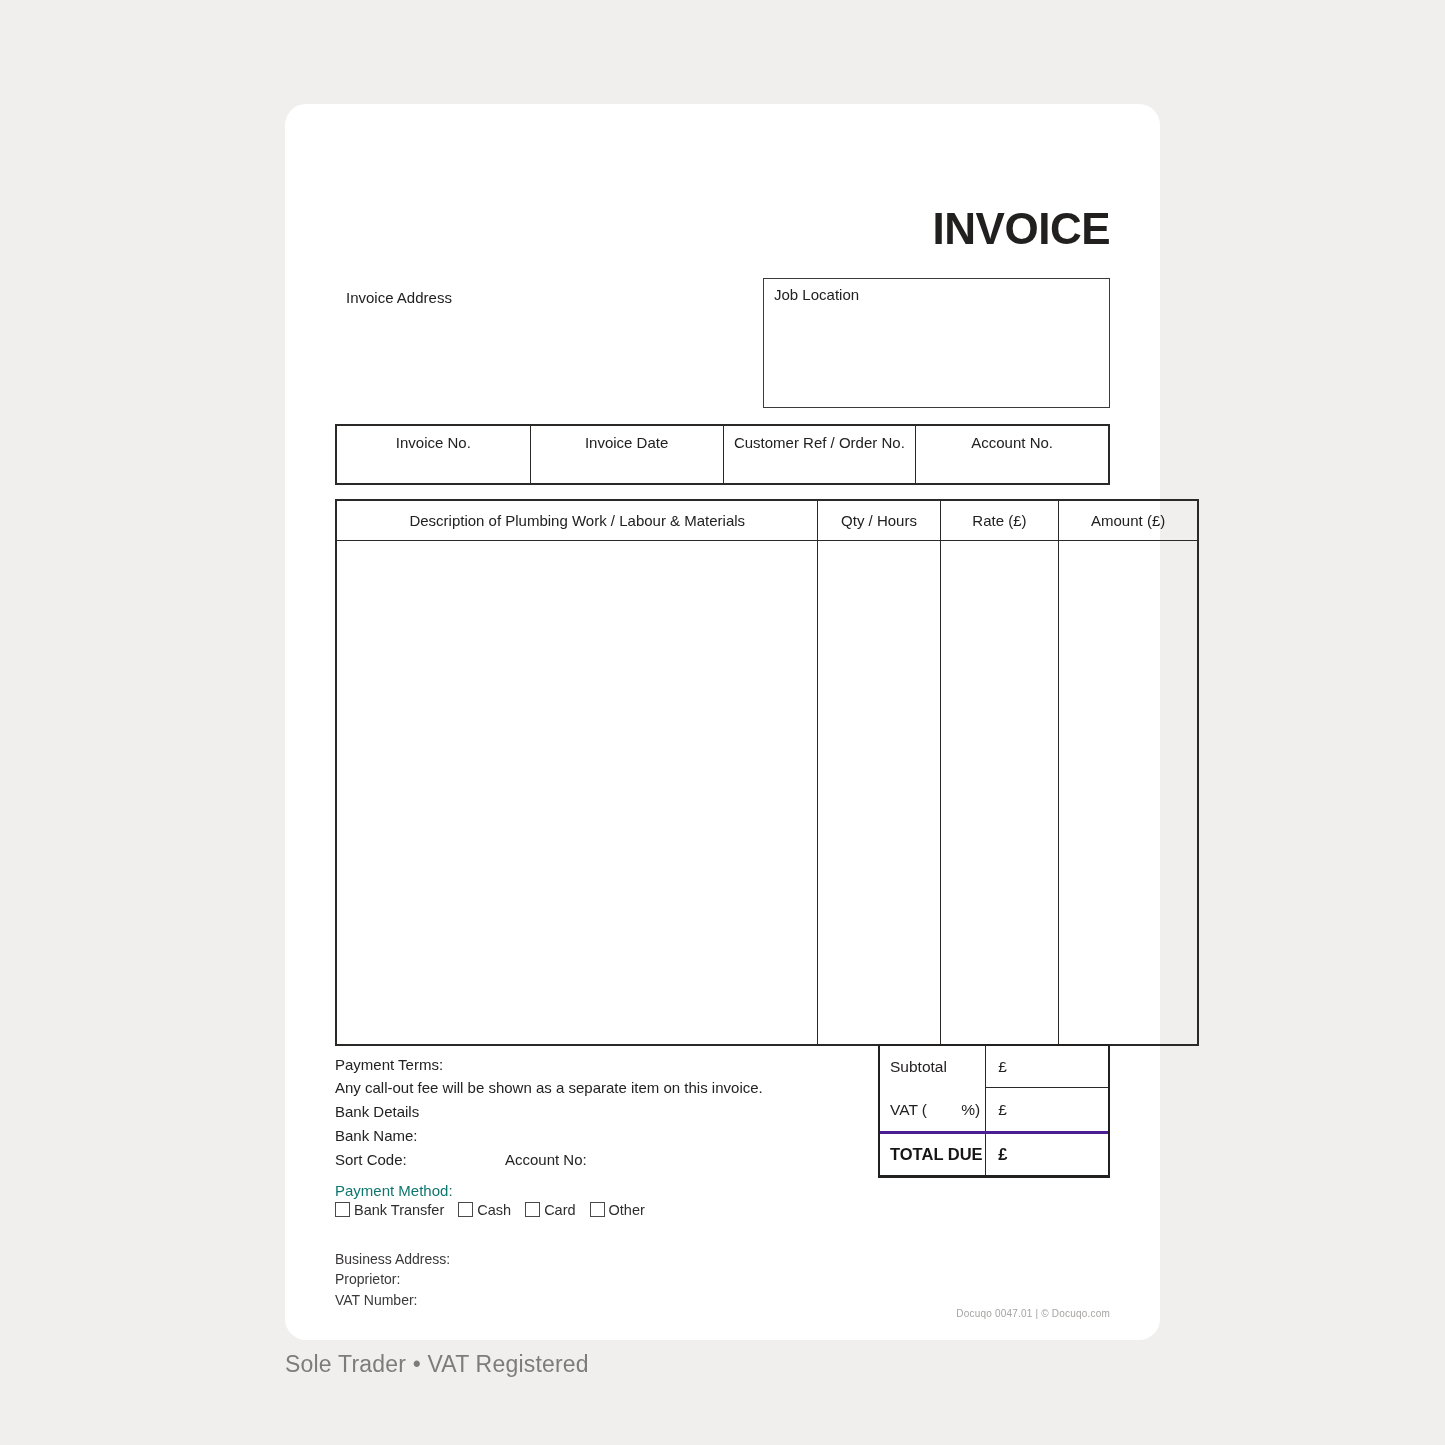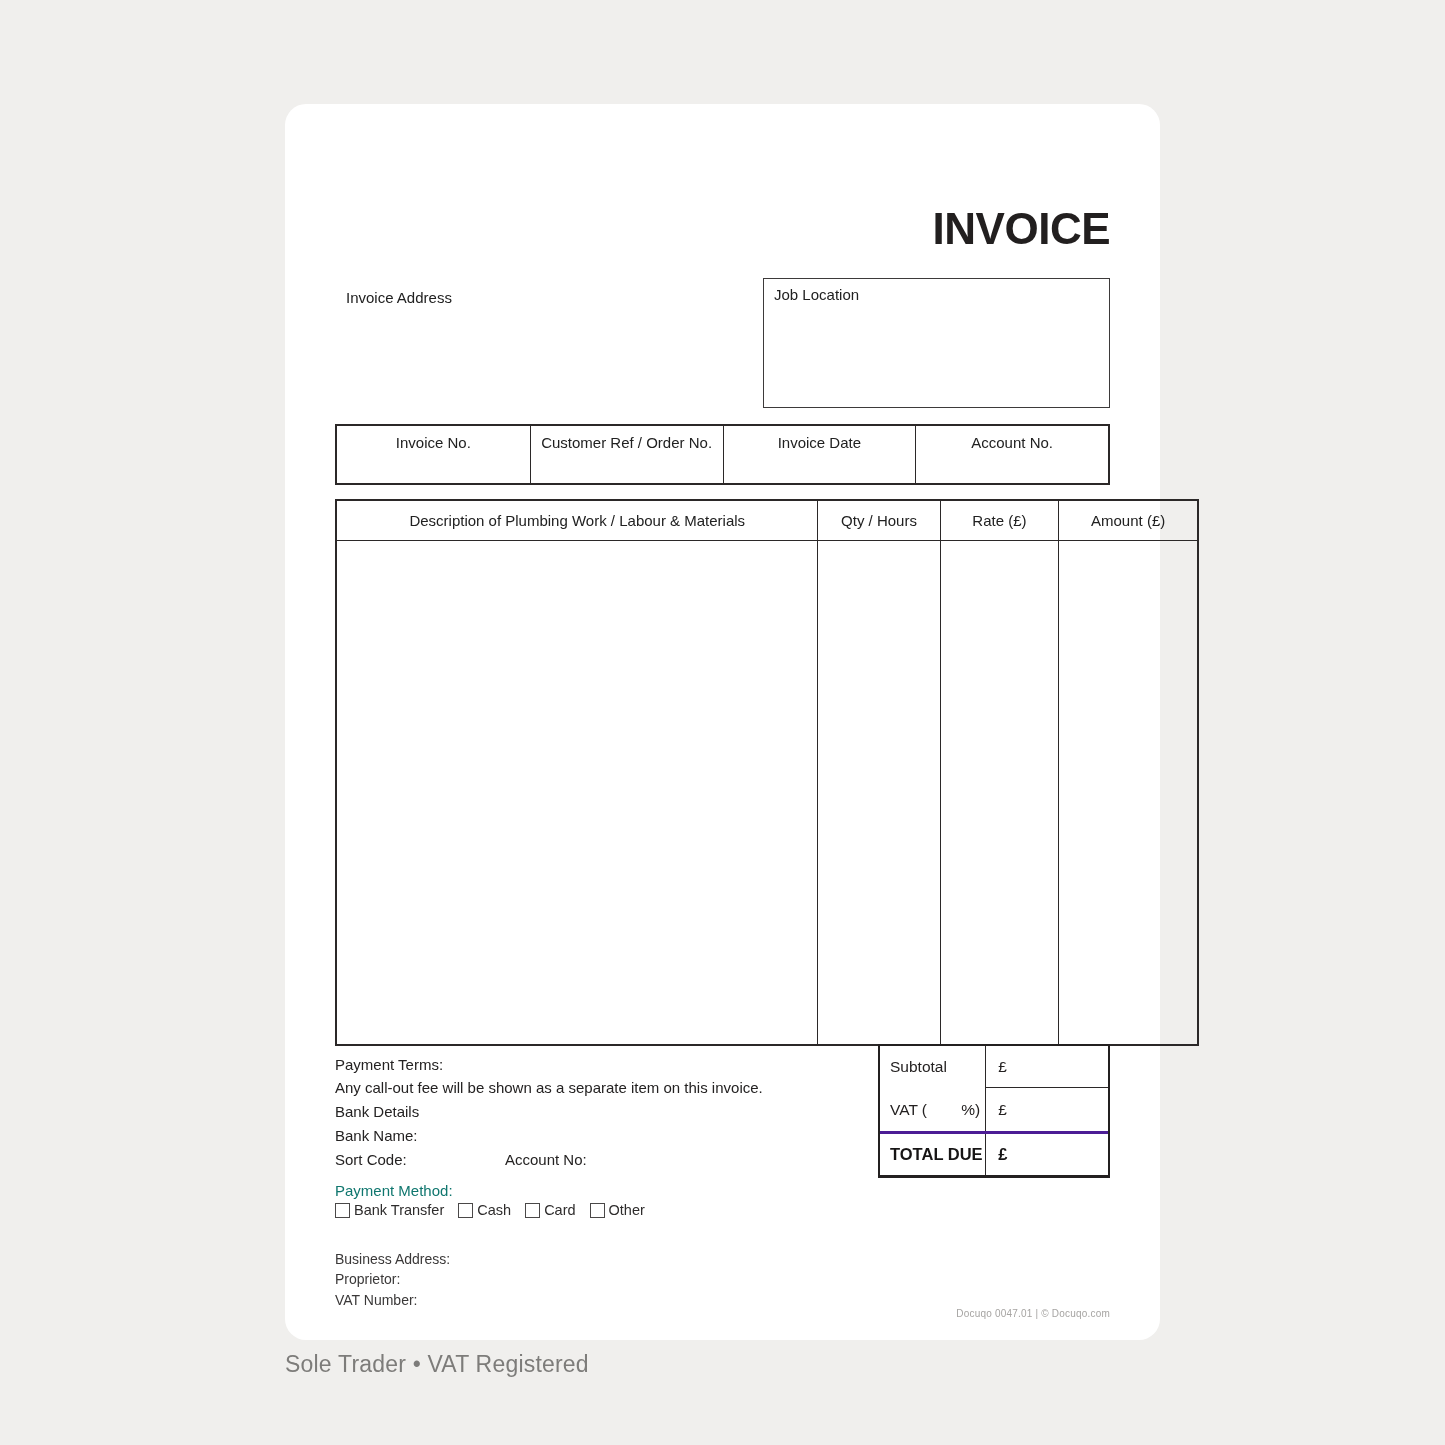--- a/index.html
+++ b/index.html
@@ -97,21 +97,21 @@
 
   
   .line { position:absolute; left:50px; font-size:15px; line-height:19px; color:#242222; }
   .muted-line { color:#0f766e; }
 
   
   .methods {
     position:absolute; left:50px; top:1098px;
     display:flex; align-items:center; column-gap:14px;
   }
-  .method { display:flex; align-items:center; column-gap:4px; }
+  .method { display:flex; align-items:flex-start; column-gap:4px; }
   .checkbox {
     width:15px; height:15px; border:1.5px solid #4a4848; background:#fff;
   }
   .method-label { font-size:14.5px; line-height:16px; color:#2e2c2c; }
 
   
   .biz-line { position:absolute; left:50px; font-size:14px; line-height:18px; color:#3a3838; }
 
   .doc-footer {
     position:absolute; right:50px; top:1204px;
@@ -131,22 +131,22 @@
   <div class="title">INVOICE</div>
 
   <div class="abs label invoice-address">Invoice Address</div>
 
   <div class="abs job-box">
     <div class="label">Job Location</div>
   </div>
 
   <div class="abs meta-table">
     <div class="meta-cell">Invoice No.</div>
+    <div class="meta-cell">Invoice Date</div>
     <div class="meta-cell">Customer Ref / Order No.</div>
-    <div class="meta-cell">Invoice Date</div>
     <div class="meta-cell">Account No.</div>
   </div>
 
   <div class="abs items-table">
     <div class="items-head">
       <div>Description of Plumbing Work / Labour &amp; Materials</div>
       <div>Qty / Hours</div>
       <div>Rate (£)</div>
       <div>Amount (£)</div>
     </div>

